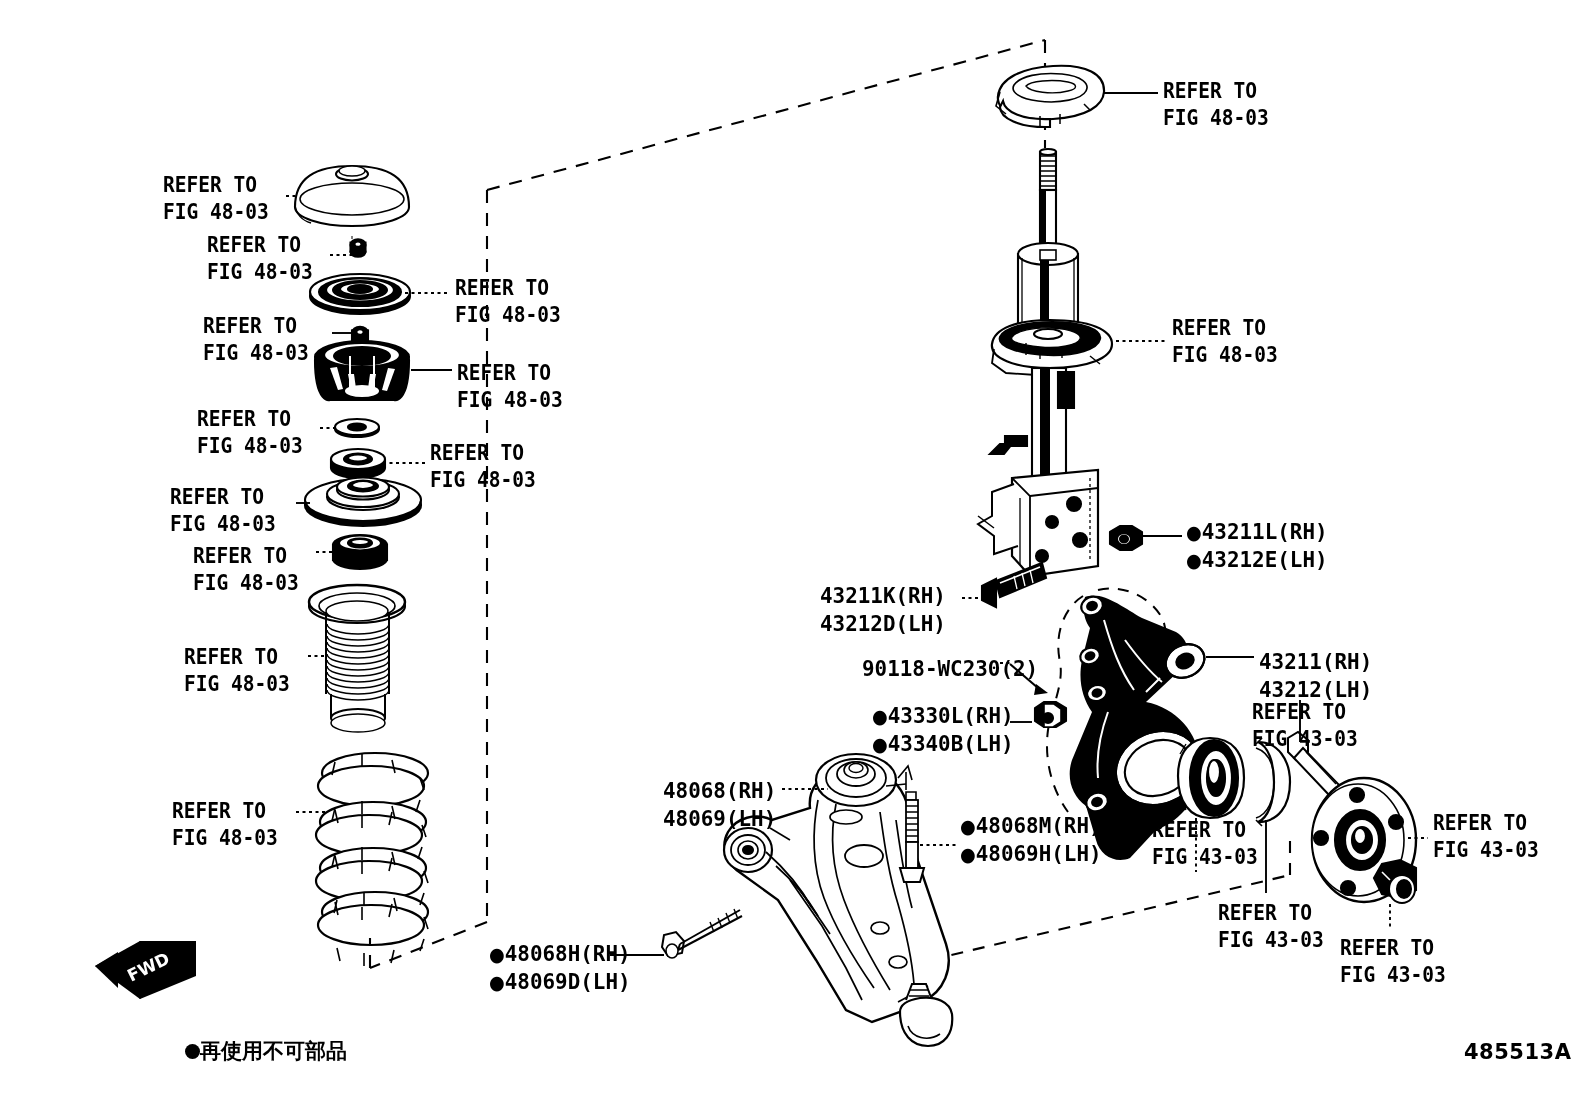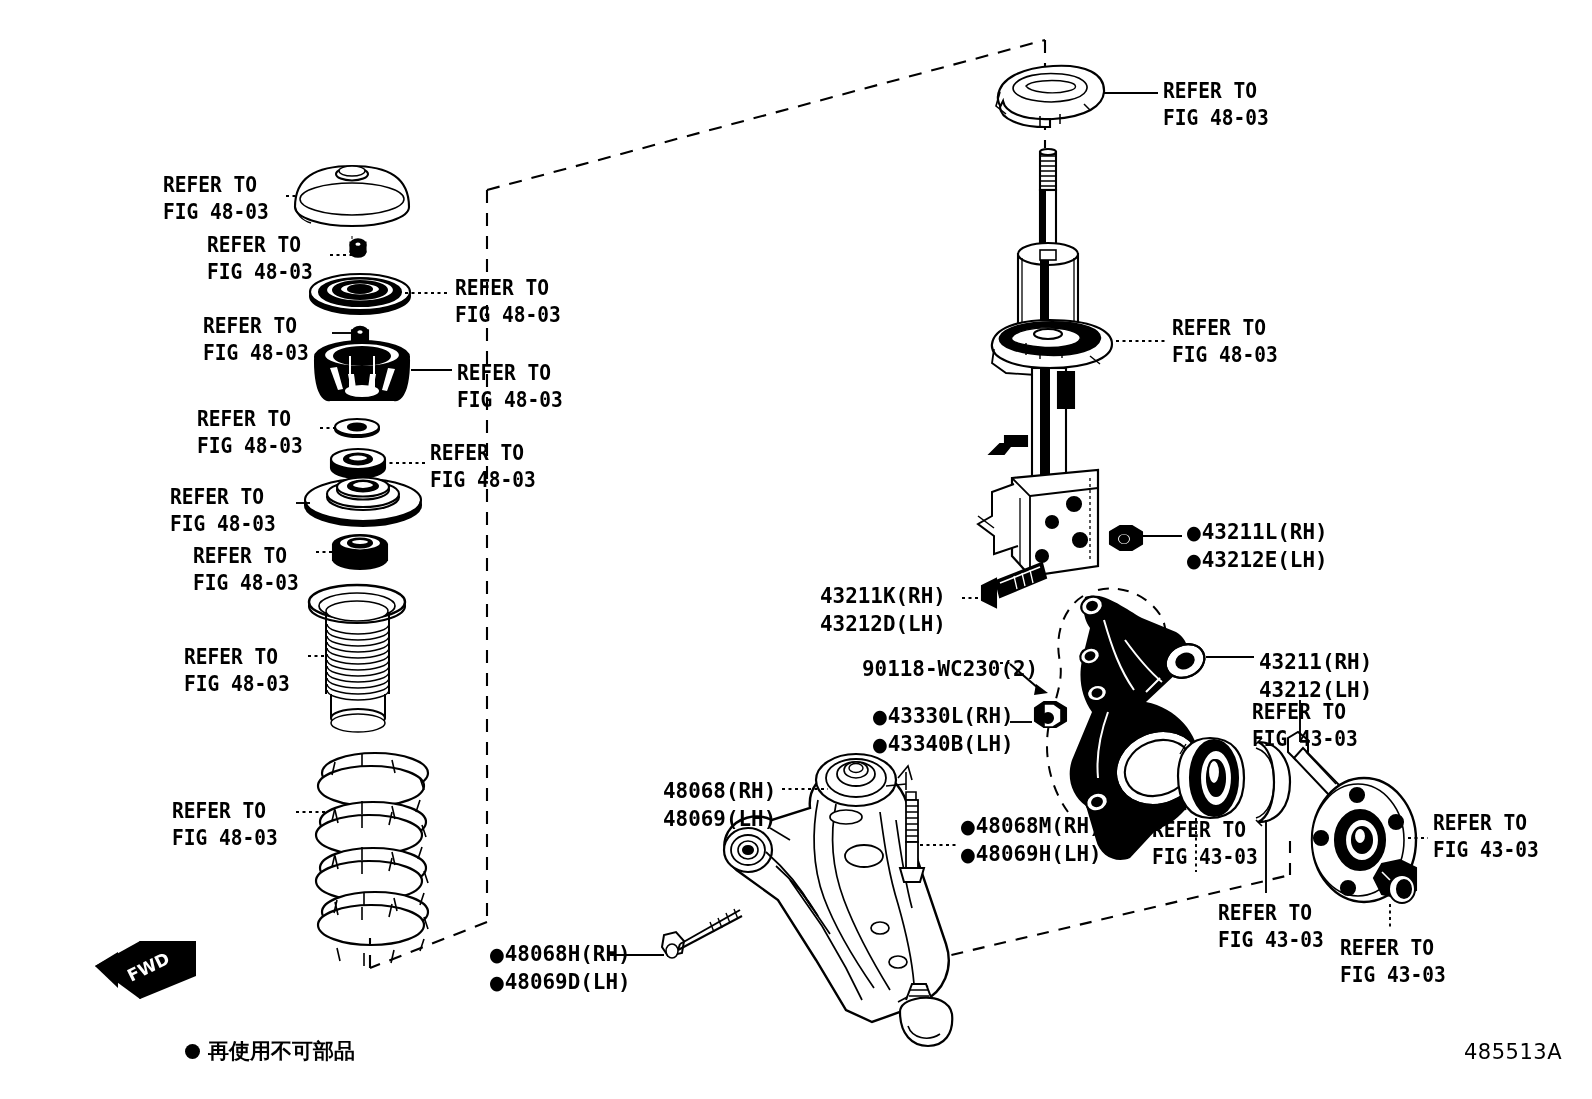--- a/index.html
+++ b/index.html
@@ -37,30 +37,30 @@
     transform-origin:left top;
   }
   .pn .ln{display:block;}
   .bul{font-family:"DejaVu Sans","Liberation Sans",sans-serif;font-size:19px;}
   .legend{
     position:absolute;
     font-weight:bold;
     color:#000;
     white-space:pre;
   }
-  .legend .row{display:flex;align-items:center;gap:8px;line-height:30px;}
+  .legend .row{display:flex;align-items:center;line-height:30px;}
   .legend .dot{
     display:inline-block;width:15px;height:15px;border-radius:50%;
     background:#000;flex:none;
   }
   .legend .jp{font-family:"DejaVu Sans","Liberation Sans",sans-serif;font-size:21px;}
   .code{
     position:absolute;
     font-family:"DejaVu Sans","Liberation Sans",sans-serif;
-    font-weight:normal;font-size:21px;color:#000;letter-spacing:0.5px;
+    font-weight:bold;font-size:21px;color:#000;letter-spacing:0.5px;
   }
 </style>
 </head>
 <body>
 
 <div id="page">
 
   <svg id="art" viewBox="0 0 1592 1099">
     <defs>
       <g id="gl_nut_small">

